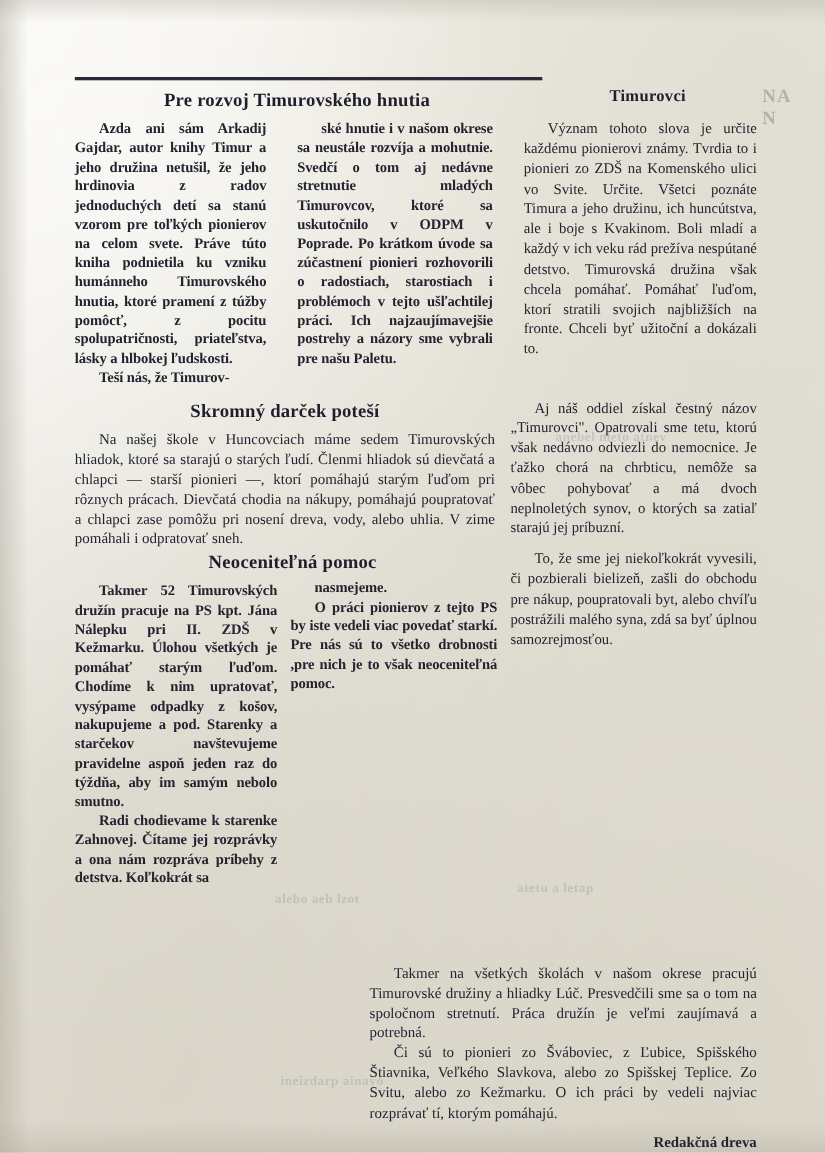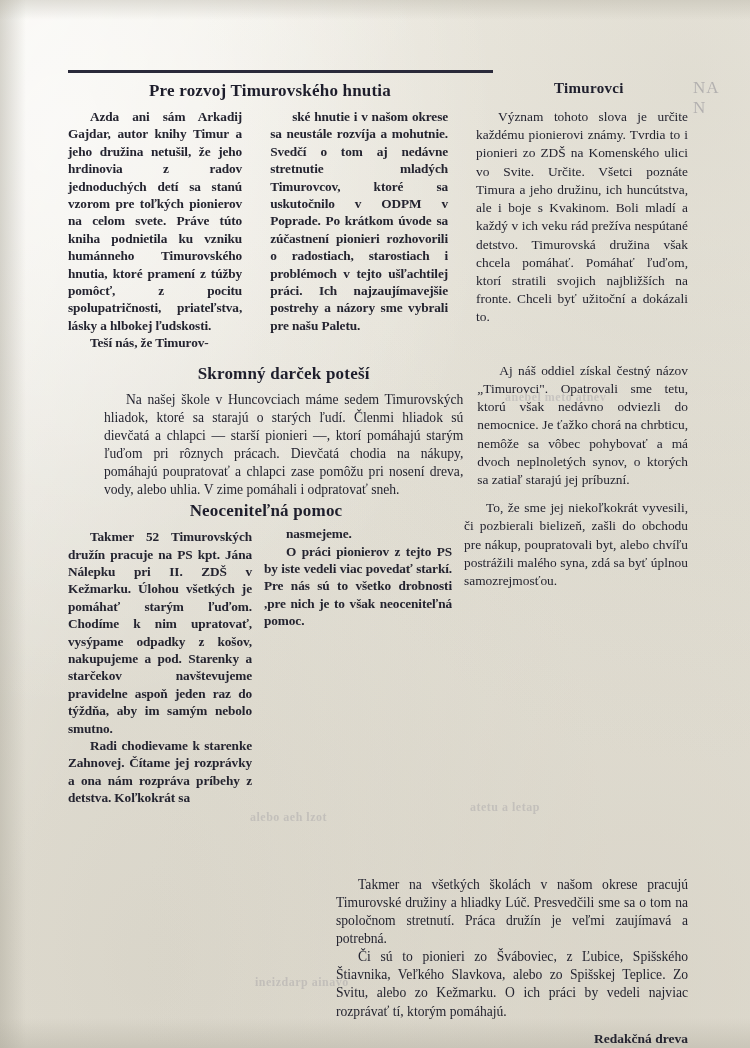--- a/index.html
+++ b/index.html
@@ -75,21 +75,21 @@
     width: 200px;
     font-weight: bold;
     font-size: 15px;
     letter-spacing: 0.3px;
     color: #20202e;
   }
   .masthead-faint {
     position: absolute;
     left: 625px;
     top: 8px;
-    font-weight: normal;
+    font-weight: bold;
     font-size: 17px;
     color: rgba(60,60,85,0.28);
     letter-spacing: 1px;
   }
 
   .cols {
     position: relative;
     margin-top: 6px;
   }
 
@@ -135,21 +135,20 @@
   .sec1 .c3 { width: 224px; box-sizing: border-box; }
 
   .head-wrap {
     width: 404px;
   }
 
   
   .sec2 {
     display: flex;
     margin-top: 10px;
-    margin-left: 36px;
   }
   .sec2 .left { width: 396px; padding-right: 14px; box-sizing: border-box; }
   .sec2 .right { width: 224px; box-sizing: border-box; }
 
   
   .sec3 {
     display: flex;
   }
   .sec3 .c1 { width: 196px; padding-right: 12px; box-sizing: border-box; }
   .sec3 .c2 { width: 200px; padding-right: 12px; box-sizing: border-box; }

